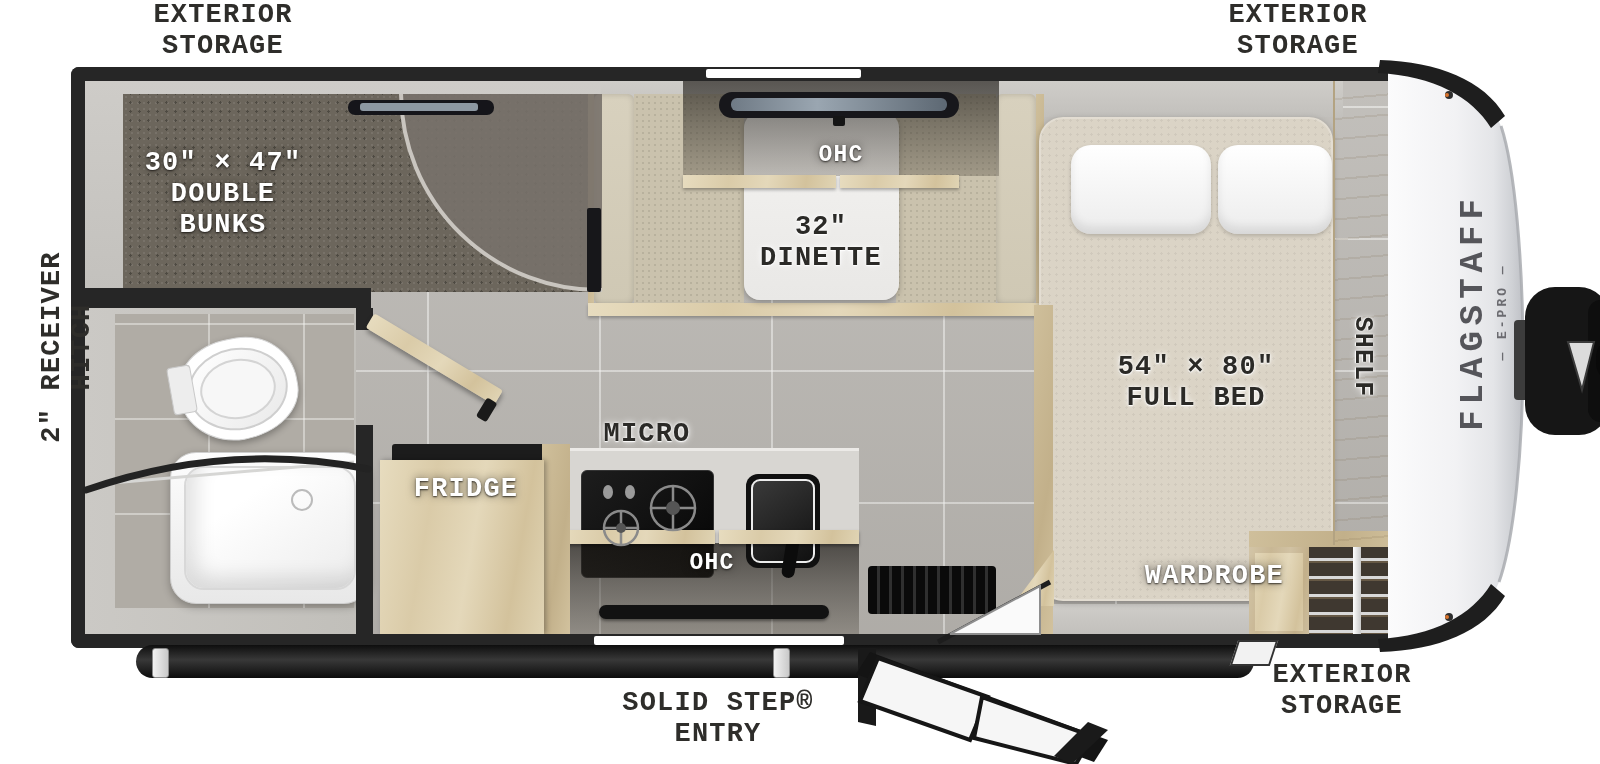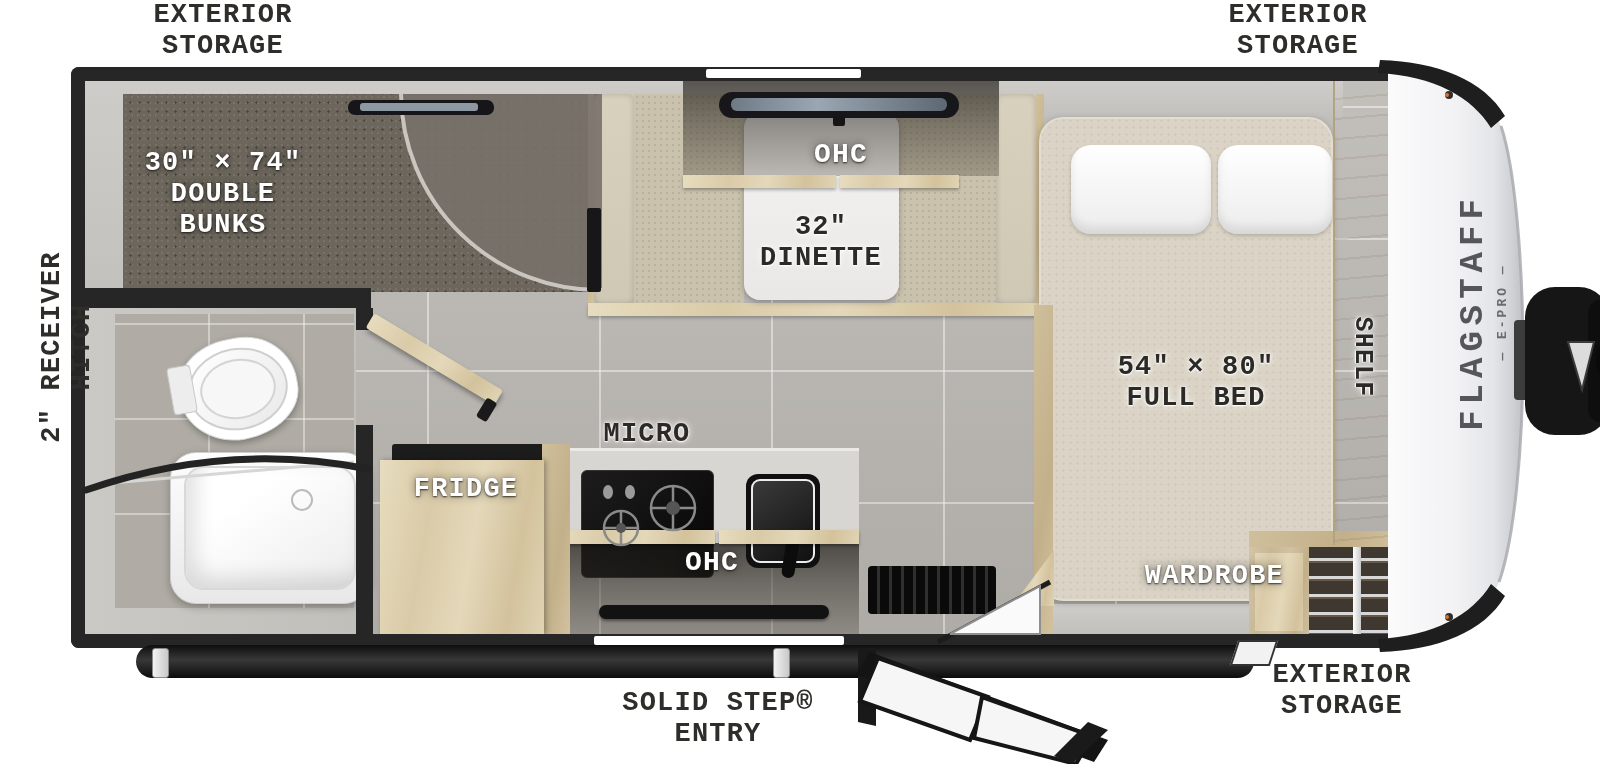--- a/index.html
+++ b/index.html
@@ -2,21 +2,21 @@
 <html><head>
 <meta charset="utf-8">
 <style>
   html,body{margin:0;padding:0;background:#fff;}
   #canvas{position:relative;width:1600px;height:764px;background:#ffffff;overflow:hidden;
           font-family:Liberation Mono, monospace;margin-left:36px;}
   .abs{position:absolute;}
   
   .lbl{position:absolute;font-weight:bold;text-align:center;line-height:31px;font-size:27px;
        letter-spacing:1.2px;white-space:pre-line;color:#2e2d2a;z-index:40;}
-  .lbl.sm{font-size:28px;line-height:28px;}
+  .lbl.sm{font-size:23px;line-height:28px;}
   .lbl.xs{font-size:25px;line-height:28px;}
   .glow-dark{color:#ffffff;text-shadow:0 1px 2px rgba(20,18,15,.8),0 0 8px rgba(20,18,15,.55);}
   .glow-white{color:#2b2a27;text-shadow:0 0 3px #fff,0 0 7px rgba(255,255,255,.95),0 1px 1px rgba(255,255,255,.9);}
   .rot-ccw{transform:rotate(-90deg);}
   .rot-cw{transform:rotate(90deg);}
   
   .wall{background:#262626;}
   .wood{background:linear-gradient(100deg,#e7dcbf 0%,#dacba8 30%,#e4d8ba 55%,#d3c29c 80%,#e0d4b4 100%);}
   .wood-dark{background:linear-gradient(100deg,#cfbf9b,#c2b08a 60%,#d2c29e);}
   .tile{background-color:#b8b5b0;background-image:linear-gradient(rgba(255,255,255,.14),rgba(0,0,0,.05)),
@@ -198,21 +198,21 @@
       <rect x="1560" y="338" width="44" height="44" rx="19" fill="#0a0a0a"></rect>
       <polygon points="1532,342 1558,342 1546,390" fill="#dcdcdc" stroke="#3a3a3a" stroke-width="2"></polygon>
     </g>
   </svg>
 
   <div class="lbl" style="left:62px;top:0px;width:250px;">EXTERIOR
 STORAGE</div>
   <div class="lbl" style="left:1137px;top:0px;width:250px;">EXTERIOR
 STORAGE</div>
   <div class="lbl rot-ccw" style="left:-129px;top:332px;width:290px;height:30px;line-height:30px;">2″ RECEIVER HITCH</div>
-  <div class="lbl glow-dark" style="left:62px;top:148px;width:250px;">30″ × 74″
+  <div class="lbl glow-dark" style="left:62px;top:148px;width:250px;">30″ × 47″
 DOUBLE
 BUNKS</div>
   <div class="lbl sm glow-dark" style="left:745px;top:141px;width:120px;">OHC</div>
   <div class="lbl glow-white" style="left:660px;top:212px;width:250px;">32″
 DINETTE</div>
   <div class="lbl glow-dark" style="left:305px;top:474px;width:250px;">FRIDGE</div>
   <div class="lbl glow-white" style="left:486px;top:419px;width:250px;">MICRO</div>
   <div class="lbl sm glow-dark" style="left:616px;top:549px;width:120px;">OHC</div>
   <div class="lbl glow-white" style="left:1035px;top:352px;width:250px;">54″ × 80″
 FULL BED</div>

